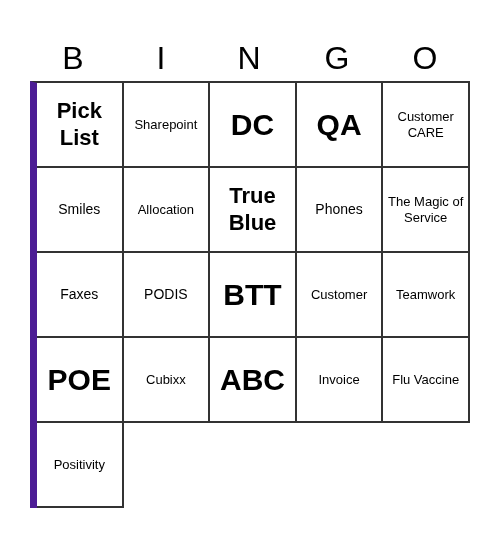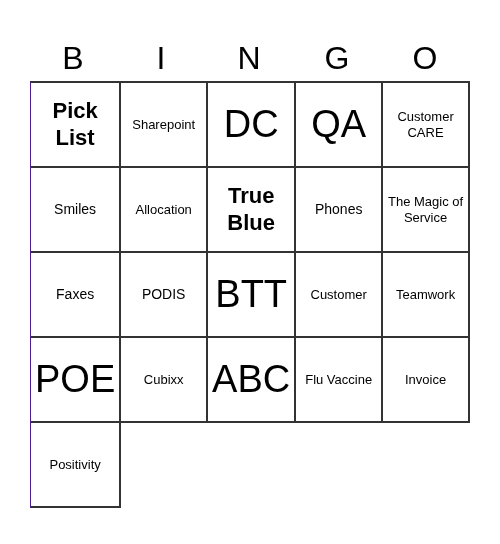--- a/index.html
+++ b/index.html
@@ -33,21 +33,21 @@
       font-size: 32px;
       font-weight: normal;
       padding: 4px 0;
       letter-spacing: 2px;
     }
 
     .bingo-grid {
       display: grid;
       grid-template-columns: repeat(5, 1fr);
       border-top: 2px solid #333;
-      border-left: 1px solid #4c1d95;
+      border-left: 7px solid #4c1d95;
     }
 
     .bingo-cell {
       border-right: 2px solid #333;
       border-bottom: 2px solid #333;
       min-height: 85px;
       display: flex;
       align-items: center;
       justify-content: center;
       text-align: center;
@@ -65,22 +65,22 @@
 
     .text-medium {
       font-size: 14px;
     }
 
     .text-small {
       font-size: 13px;
     }
 
     .text-xlarge {
-      font-size: 38px;
-      font-weight: normal;
+      font-size: 30px;
+      font-weight: bold;
     }
   </style>
 </head>
 <body>
 
 <div class="bingo-container">
   <div class="bingo-header">
   <div class="bingo-header-cell">B</div>
       <div class="bingo-header-cell">I</div>
       <div class="bingo-header-cell">N</div>
@@ -136,22 +136,22 @@
       <div class="bingo-cell">
         <span class="text-xlarge">POE</span>
       </div>
       <div class="bingo-cell">
         <span class="text-small">Cubixx</span>
       </div>
       <div class="bingo-cell">
         <span class="text-xlarge">ABC</span>
       </div>
       <div class="bingo-cell">
-        <span class="text-small">Flu Vaccine</span>
+        <span class="text-small">Invoice</span>
       </div>
       <div class="bingo-cell">
-        <span class="text-small">Invoice</span>
+        <span class="text-small">Flu Vaccine</span>
       </div>
       <div class="bingo-cell">
         <span class="text-small">Positivity</span>
       </div>
     </div>
 </div>
 
 </body></html>

